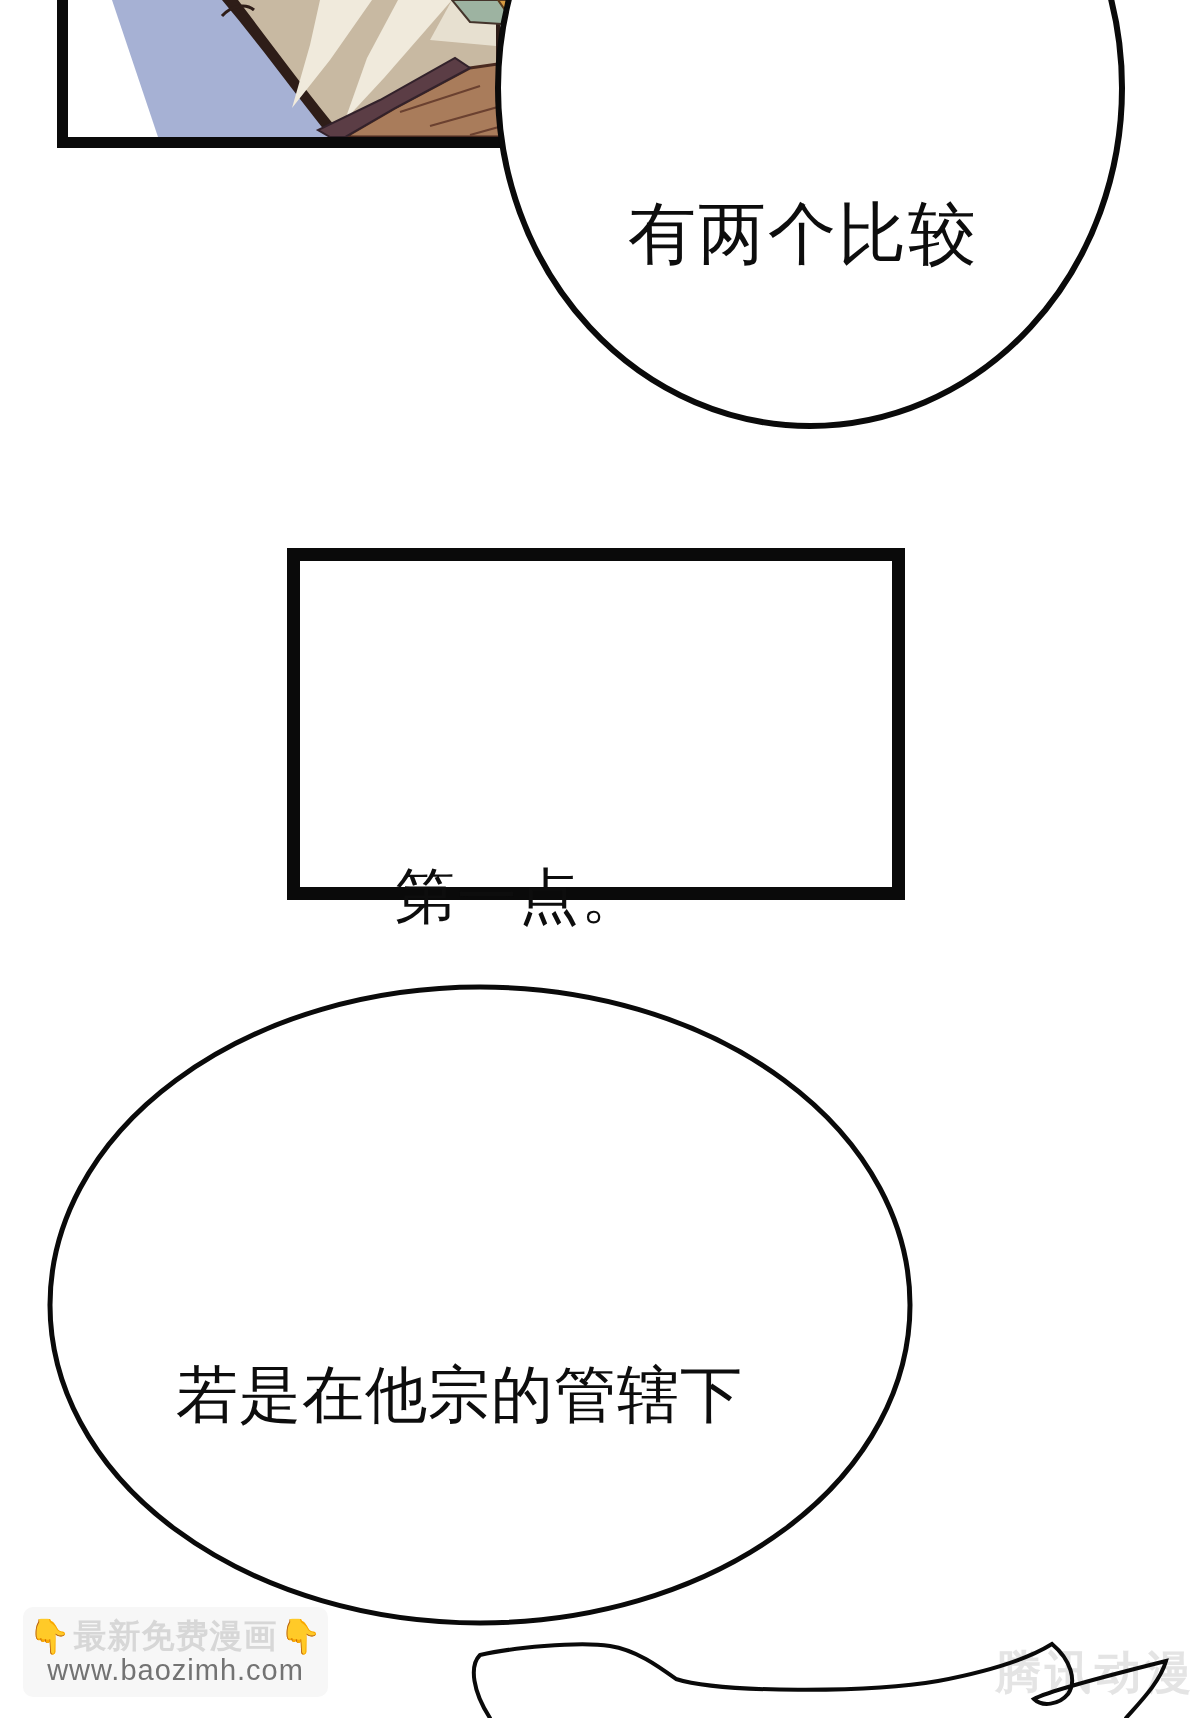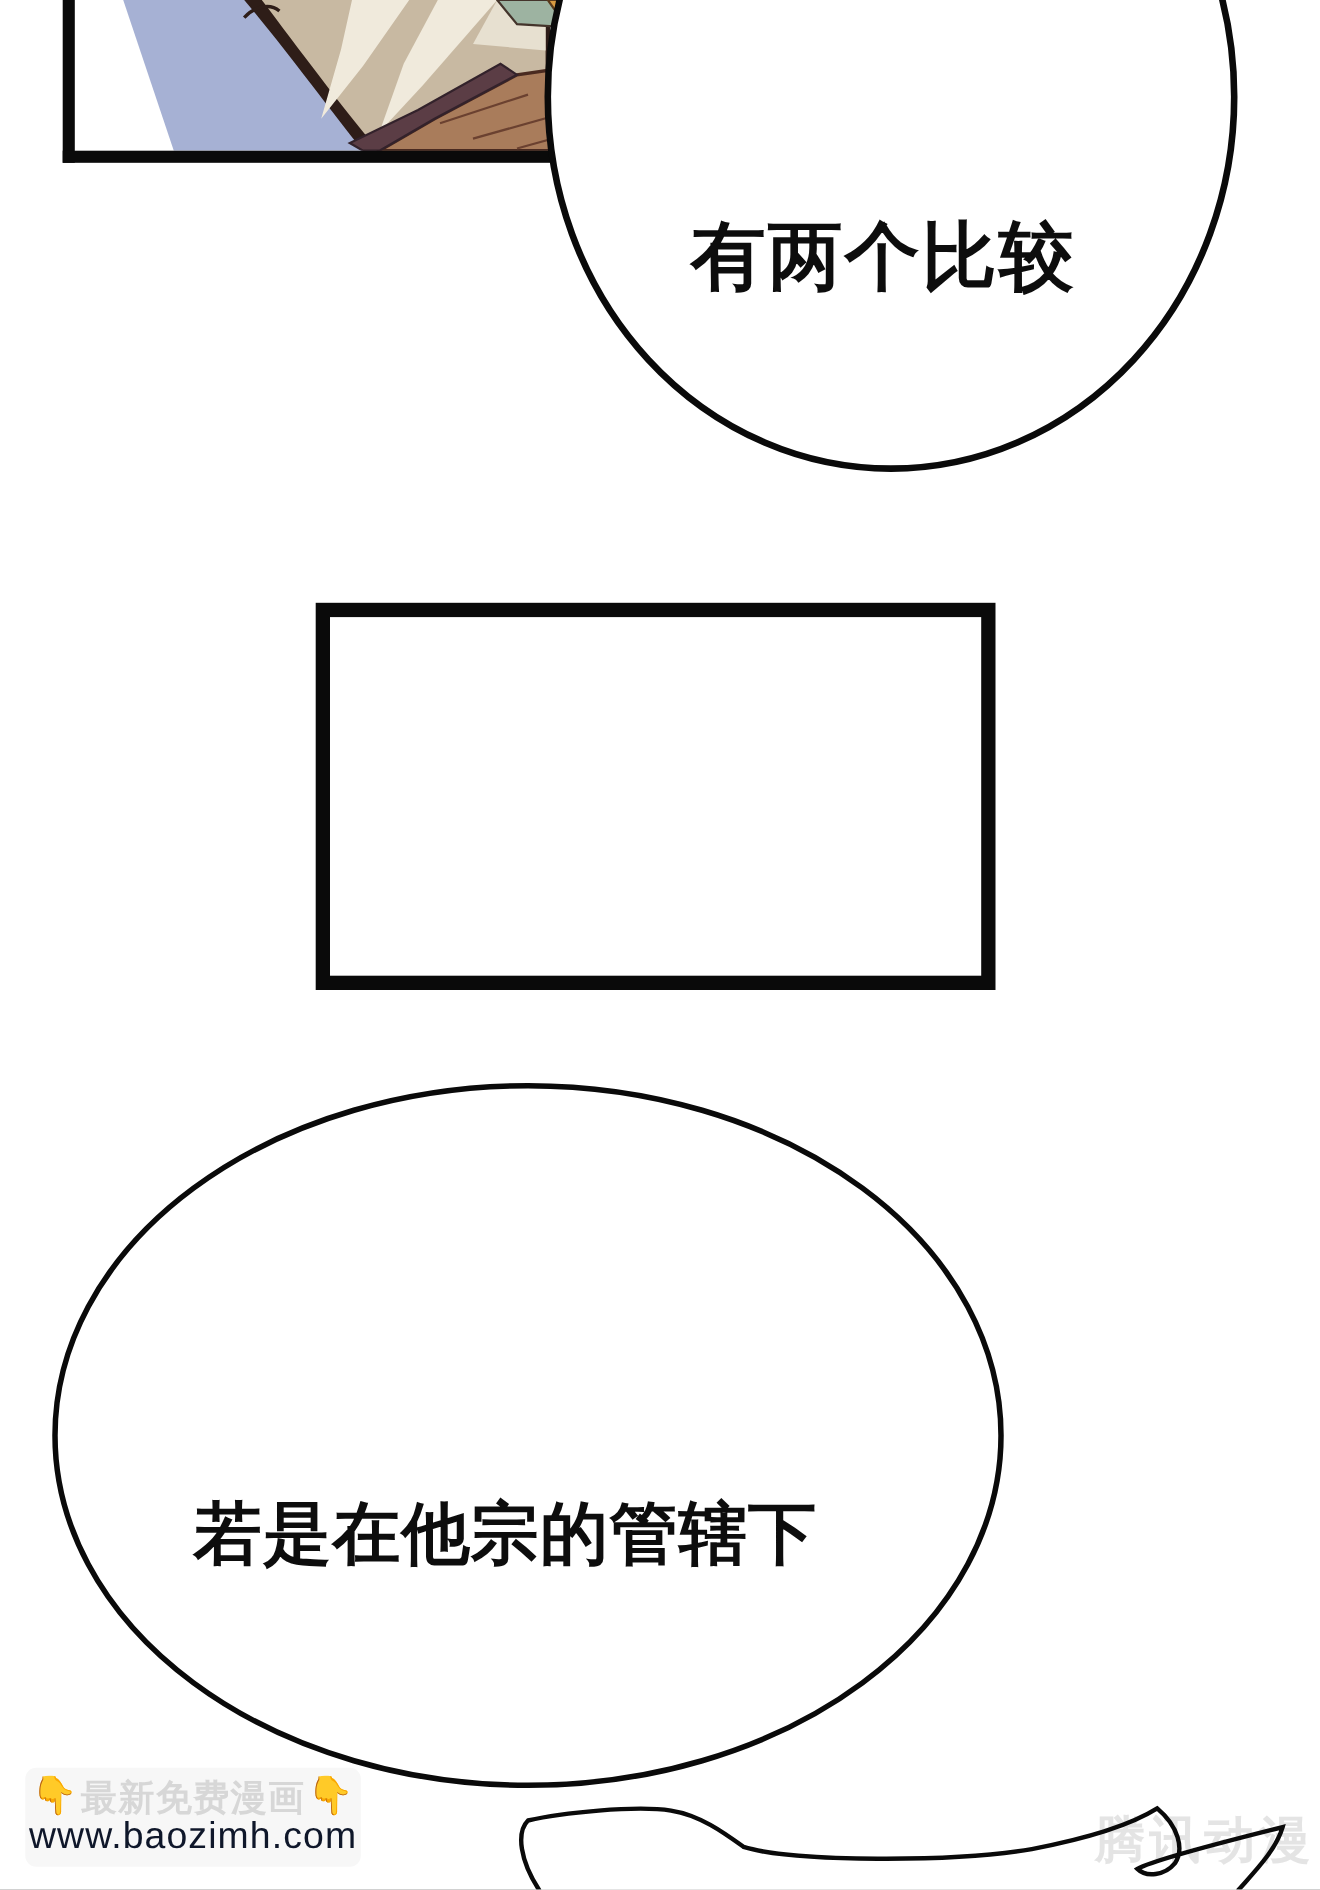--- a/index.html
+++ b/index.html
@@ -8,36 +8,36 @@
     width:1200px;height:1718px;
     background:#ffffff;
     overflow:hidden;
     font-family:"Liberation Sans", sans-serif;
     margin:0 auto;
   }
   .layer{position:absolute;left:0;top:0;width:1200px;height:1718px;}
   .cjk{
     position:absolute;
     color:#0d0d0d;
-    font-weight:700;
+    font-weight:400;
     white-space:pre;
     z-index:4;
   }
   #top-bubble-text{left:628px;top:18px;font-size:68px;line-height:86px;letter-spacing:2px;}
   #caption-box-text{left:395px;top:672px;font-size:60px;line-height:90px;letter-spacing:2px;}
   #main-bubble-text{left:176px;top:1190px;font-size:62px;line-height:82px;letter-spacing:1px;}
   #watermark{
     position:absolute;left:23px;top:1607px;width:305px;height:90px;
     background:#f7f7f7;border-radius:10px;
     display:flex;flex-direction:column;align-items:center;justify-content:center;
     z-index:4;line-height:1.05;
   }
   #watermark .wm-row1{font-size:33px;font-weight:700;color:#d7d7d7;letter-spacing:1px;display:flex;align-items:center;}
   #watermark .wm-emoji{color:#f3c24b;font-size:34px;margin:0 2px;}
-  #watermark .wm-row2{font-size:34px;color:#0f172a;font-weight:400;letter-spacing:1px;}
+  #watermark .wm-row2{font-size:29px;color:#737373;font-weight:400;letter-spacing:1px;}
   #publisher-logo{
     position:absolute;left:995px;top:1642px;
     font-size:46px;font-weight:700;color:#e4e4e4;letter-spacing:4px;
     z-index:2;white-space:pre;
   }
   svg{display:block;}
   #art-layer{z-index:1;}
   #spike-stroke-layer{z-index:3;pointer-events:none;}
 </style>
 </head>
@@ -105,20 +105,21 @@
              C 1059,1705 1042,1707 1034,1699
              C 1048,1691 1110,1675 1166,1661
              C 1160,1682 1140,1702 1126,1718" fill="none" stroke="#0a0a0a" stroke-width="4" stroke-linecap="round"></path>
   </svg>
 
   <div id="top-bubble-text" class="cjk">
     <div>有两个比较</div>
   </div>
 
   <div id="caption-box-text" class="cjk">
+    <div>第一点。</div>
   </div>
 
   <div id="main-bubble-text" class="cjk">
     <div>若是在他宗的管辖下</div>
     
     
   </div>
 
   <div id="watermark">
     <div class="wm-row1">

